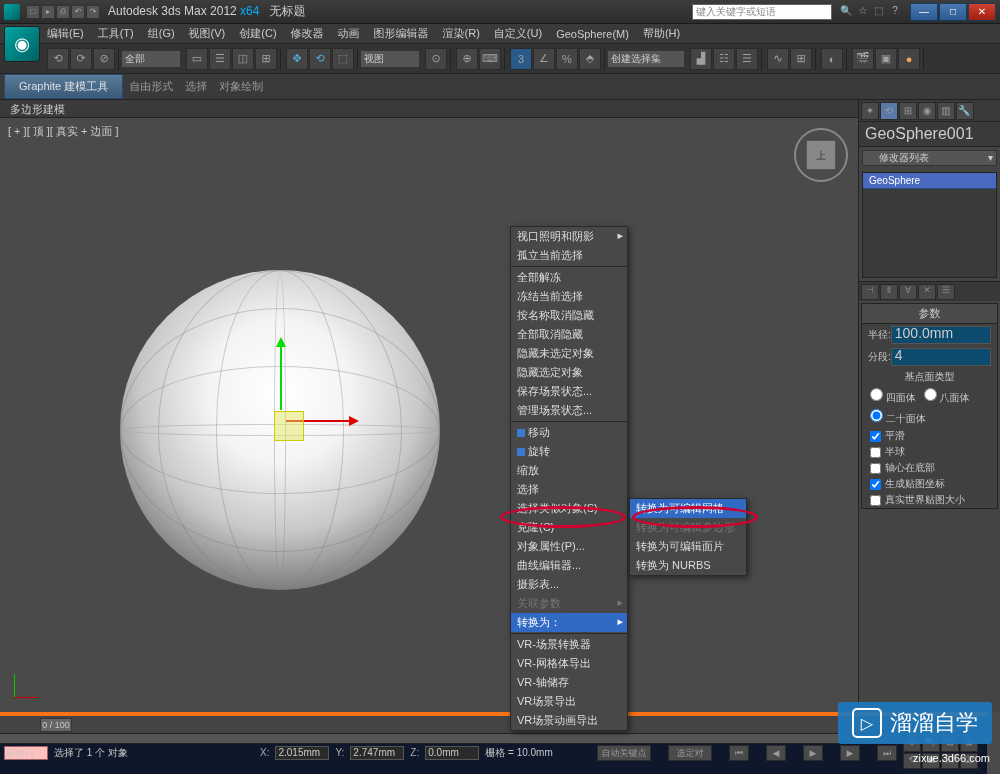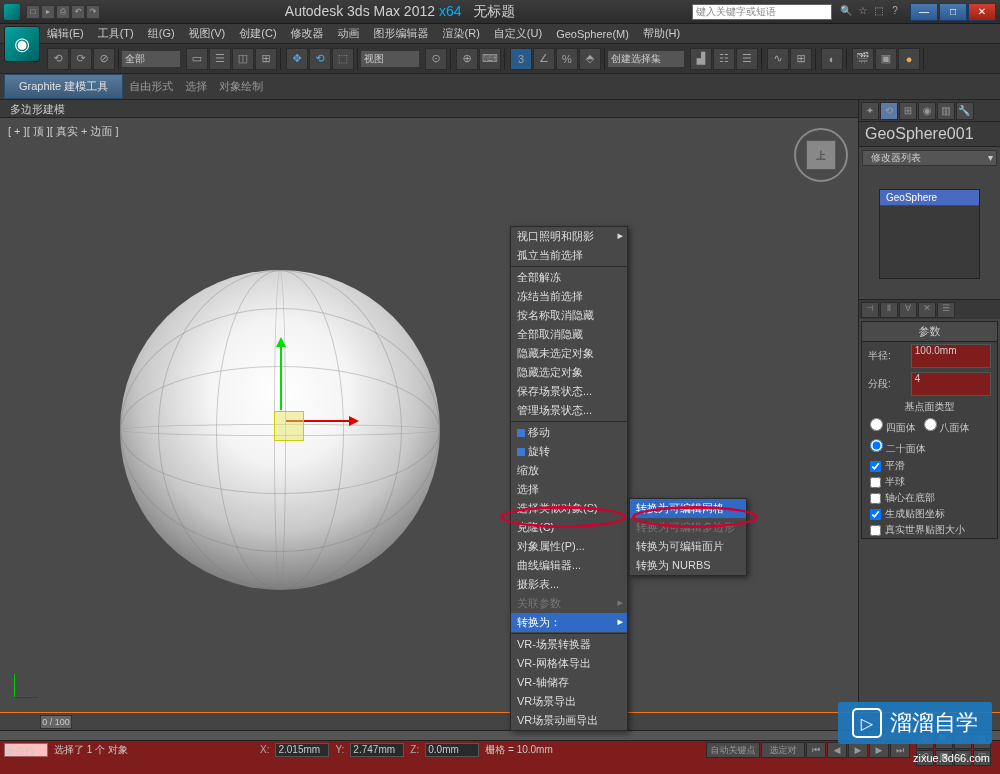--- a/index.html
+++ b/index.html
@@ -1,21 +1,21 @@
 <!DOCTYPE html>
 <html><head>
 <meta charset="utf-8">
 <style>
 *{margin:0;padding:0;box-sizing:border-box;font-family:"Microsoft YaHei",Arial,sans-serif;user-select:none}
 body{width:1000px;height:774px;background:#4a4a4a;color:#c8c8c8;font-size:11px;overflow:hidden;position:relative}
 .titlebar{height:24px;background:linear-gradient(#3c3c3c,#2c2c2c);display:flex;align-items:center;padding:0 4px;border-bottom:1px solid #1a1a1a}
 .app-icon{width:16px;height:16px;background:linear-gradient(135deg,#00a5a5,#006060);border-radius:2px;margin-right:6px}
 .quick-icons{display:flex;gap:1px;margin-right:8px}
 .quick-icons span{width:14px;height:14px;background:#555;border:1px solid #333;font-size:8px;text-align:center;line-height:12px;color:#aaa}
-.title-center{flex:1;text-align:center;color:#d0d0d0;font-size:14px}
+.title-center{flex:1;text-align:left;color:#d0d0d0;font-size:12px}
 .title-x64{color:#00aeff}
 .search-box{width:140px;height:16px;background:#fff;border:1px solid #666;font-size:10px;color:#888;padding:0 3px;line-height:14px}
 .info-icons{display:flex;gap:2px;margin:0 8px}
 .info-icons span{width:14px;height:14px;font-size:10px;color:#aaa;text-align:center}
 .win-btns{display:flex;gap:1px}
 .win-btn{width:28px;height:18px;background:linear-gradient(#4a7ab0,#2c5a90);border:1px solid #1a3a60;text-align:center;line-height:16px;font-size:10px;color:#fff}
 .win-btn.close{background:linear-gradient(#d04030,#a02010)}
 .menubar{height:20px;background:#3a3a3a;display:flex;align-items:center;padding:0 4px;gap:0;border-bottom:1px solid #222}
 .menubar span{padding:2px 7px;font-size:11px;color:#ccc}
 .left-icon{width:36px;height:36px;background:linear-gradient(135deg,#00a5a5,#006060);border:1px solid #222;border-radius:3px;position:absolute;left:4px;top:26px;display:flex;align-items:center;justify-content:center;font-size:18px;color:#fff}
@@ -49,44 +49,44 @@
 .ctx-item.dim{color:#777}
 .ctx-item.blue-box::before{content:"";display:inline-block;width:8px;height:8px;background:#3a7ad0;margin-right:3px;vertical-align:middle}
 .ctx-sep{height:1px;background:#2a2a2a;margin:1px 0}
 .submenu{position:absolute;left:629px;top:498px;width:118px;background:#484848;border:1px solid #2a2a2a;box-shadow:2px 2px 6px rgba(0,0,0,0.5);z-index:11}
 .red-oval{position:absolute;border:3px solid #d00030;border-radius:50%;z-index:20;pointer-events:none}
 .right-panel{position:absolute;top:100px;right:0;width:142px;bottom:62px;background:#444;border-left:1px solid #222;display:flex;flex-direction:column}
 .rp-icons{height:22px;background:#3a3a3a;display:flex;gap:1px;padding:2px;border-bottom:1px solid #222}
 .rp-icons span{width:18px;height:18px;background:#4a4a4a;border:1px solid #2a2a2a;font-size:10px;text-align:center;line-height:16px;color:#999}
 .rp-icons span.active{background:#5a7aaa}
 .rp-name{padding:3px 6px;background:#3a3a3a;font-size:16px;color:#ccc;border-bottom:1px solid #222}
-.rp-dd{margin:3px;height:16px;background:#555;border:1px solid #333;font-size:10px;padding:0 8px;line-height:14px;color:#ccc;position:relative}
+.rp-dd{margin:3px;height:16px;background:#555;border:1px solid #333;font-size:10px;padding:0 16px;line-height:14px;color:#ccc;position:relative}
 .rp-dd::after{content:"▾";position:absolute;right:3px}
 .rp-btns{display:flex;flex-wrap:wrap;gap:1px;padding:2px;background:#383838}
 .rp-btn{width:66px;height:16px;background:#4a4a4a;border:1px solid #2a2a2a;font-size:10px;text-align:center;line-height:14px;color:#bbb}
-.rp-stack{margin:20px;height:90px;background:#3a3a3a;border:1px solid #222}
+.rp-stack{margin:3px;height:106px;background:#3a3a3a;border:1px solid #222}
 .rp-stack-item{padding:2px 6px;background:#4a6ac0;color:#fff;font-size:10px;border-bottom:1px solid #2a4a8a}
 .rp-mini{height:20px;display:flex;gap:1px;padding:2px;background:#383838;border-top:1px solid #222}
 .rp-mini span{width:18px;height:16px;background:#4a4a4a;border:1px solid #2a2a2a;font-size:9px;text-align:center;color:#888}
 .rp-rollout{background:#404040;border:1px solid #222;margin:2px}
 .rp-roll-header{background:#4a4a4a;padding:2px;text-align:center;font-size:11px;color:#ccc;border-bottom:1px solid #222}
-.rp-row{display:flex;align-items:center;padding:2px 6px;font-size:10px;gap:20px}
-.rp-spin{flex:1;height:24px;background:#7f1d1d;border:1px solid #555;font-size:10px;color:#ccc;padding:0 3px;line-height:12px}
+.rp-row{display:flex;align-items:center;padding:2px 6px;font-size:10px;gap:0}
+.rp-spin{flex:1;height:18px;background:#0c4a6e;border:1px solid #555;font-size:14px;color:#ccc;padding:0 3px;line-height:12px}
 .rp-chk{display:flex;align-items:center;gap:4px;padding:1px 8px;font-size:10px}
 .rp-chk input{width:11px;height:11px}
 .rp-radio-row{display:flex;gap:8px;padding:2px 8px;font-size:10px}
-.bottom-area{position:absolute;bottom:0;left:0;right:0;height:62px;background:#7f1d1d;border-top:1px solid #f97316}
+.bottom-area{position:absolute;bottom:0;left:0;right:13px;height:62px;background:#0f172a;border-top:4px solid #f97316}
 .timeline{height:18px;background:#444;position:relative;border-bottom:1px solid #222}
 .time-slider{position:absolute;left:40px;top:2px;width:32px;height:14px;background:#666;border:1px solid #333;font-size:9px;text-align:center;line-height:12px}
 .track{height:10px;background:#555;border-bottom:1px solid #222}
 .status-row{display:flex;align-items:center;height:17px;padding:0 4px;gap:6px;font-size:10px}
 .status-pink{width:44px;height:14px;background:#ffc0c0;border:1px solid #a06060}
 .coord-lbl{color:#aaa}
 .coord-val{background:#2a2a2a;border:1px solid #555;width:54px;height:14px;padding:0 2px;line-height:12px}
-.playback{display:flex;gap:1px;margin-left:auto}
+.playback{display:flex;gap:17px;margin-left:auto}
 .playback span{width:20px;height:16px;background:#4a4a4a;border:1px solid #2a2a2a;text-align:center;line-height:14px;font-size:9px;color:#999}
 .nav-btns{display:flex;flex-wrap:wrap;width:80px;gap:1px}
 .nav-btns span{width:18px;height:16px;background:#4a4a4a;border:1px solid #2a2a2a;font-size:9px;text-align:center;color:#999}
 .watermark{position:absolute;right:8px;bottom:30px;z-index:40;display:flex;align-items:center;gap:8px;background:rgba(30,120,190,0.92);padding:6px 14px;border-radius:3px}
 .wm-icon{width:30px;height:30px;border:2px solid #fff;border-radius:5px;display:flex;align-items:center;justify-content:center;color:#fff;font-size:16px}
 .wm-text{color:#fff;font-size:22px;font-weight:normal}
 .wm-url{position:absolute;right:10px;bottom:10px;color:#fff;font-size:11px;z-index:41}
 </style>
 </head>
 <body>

